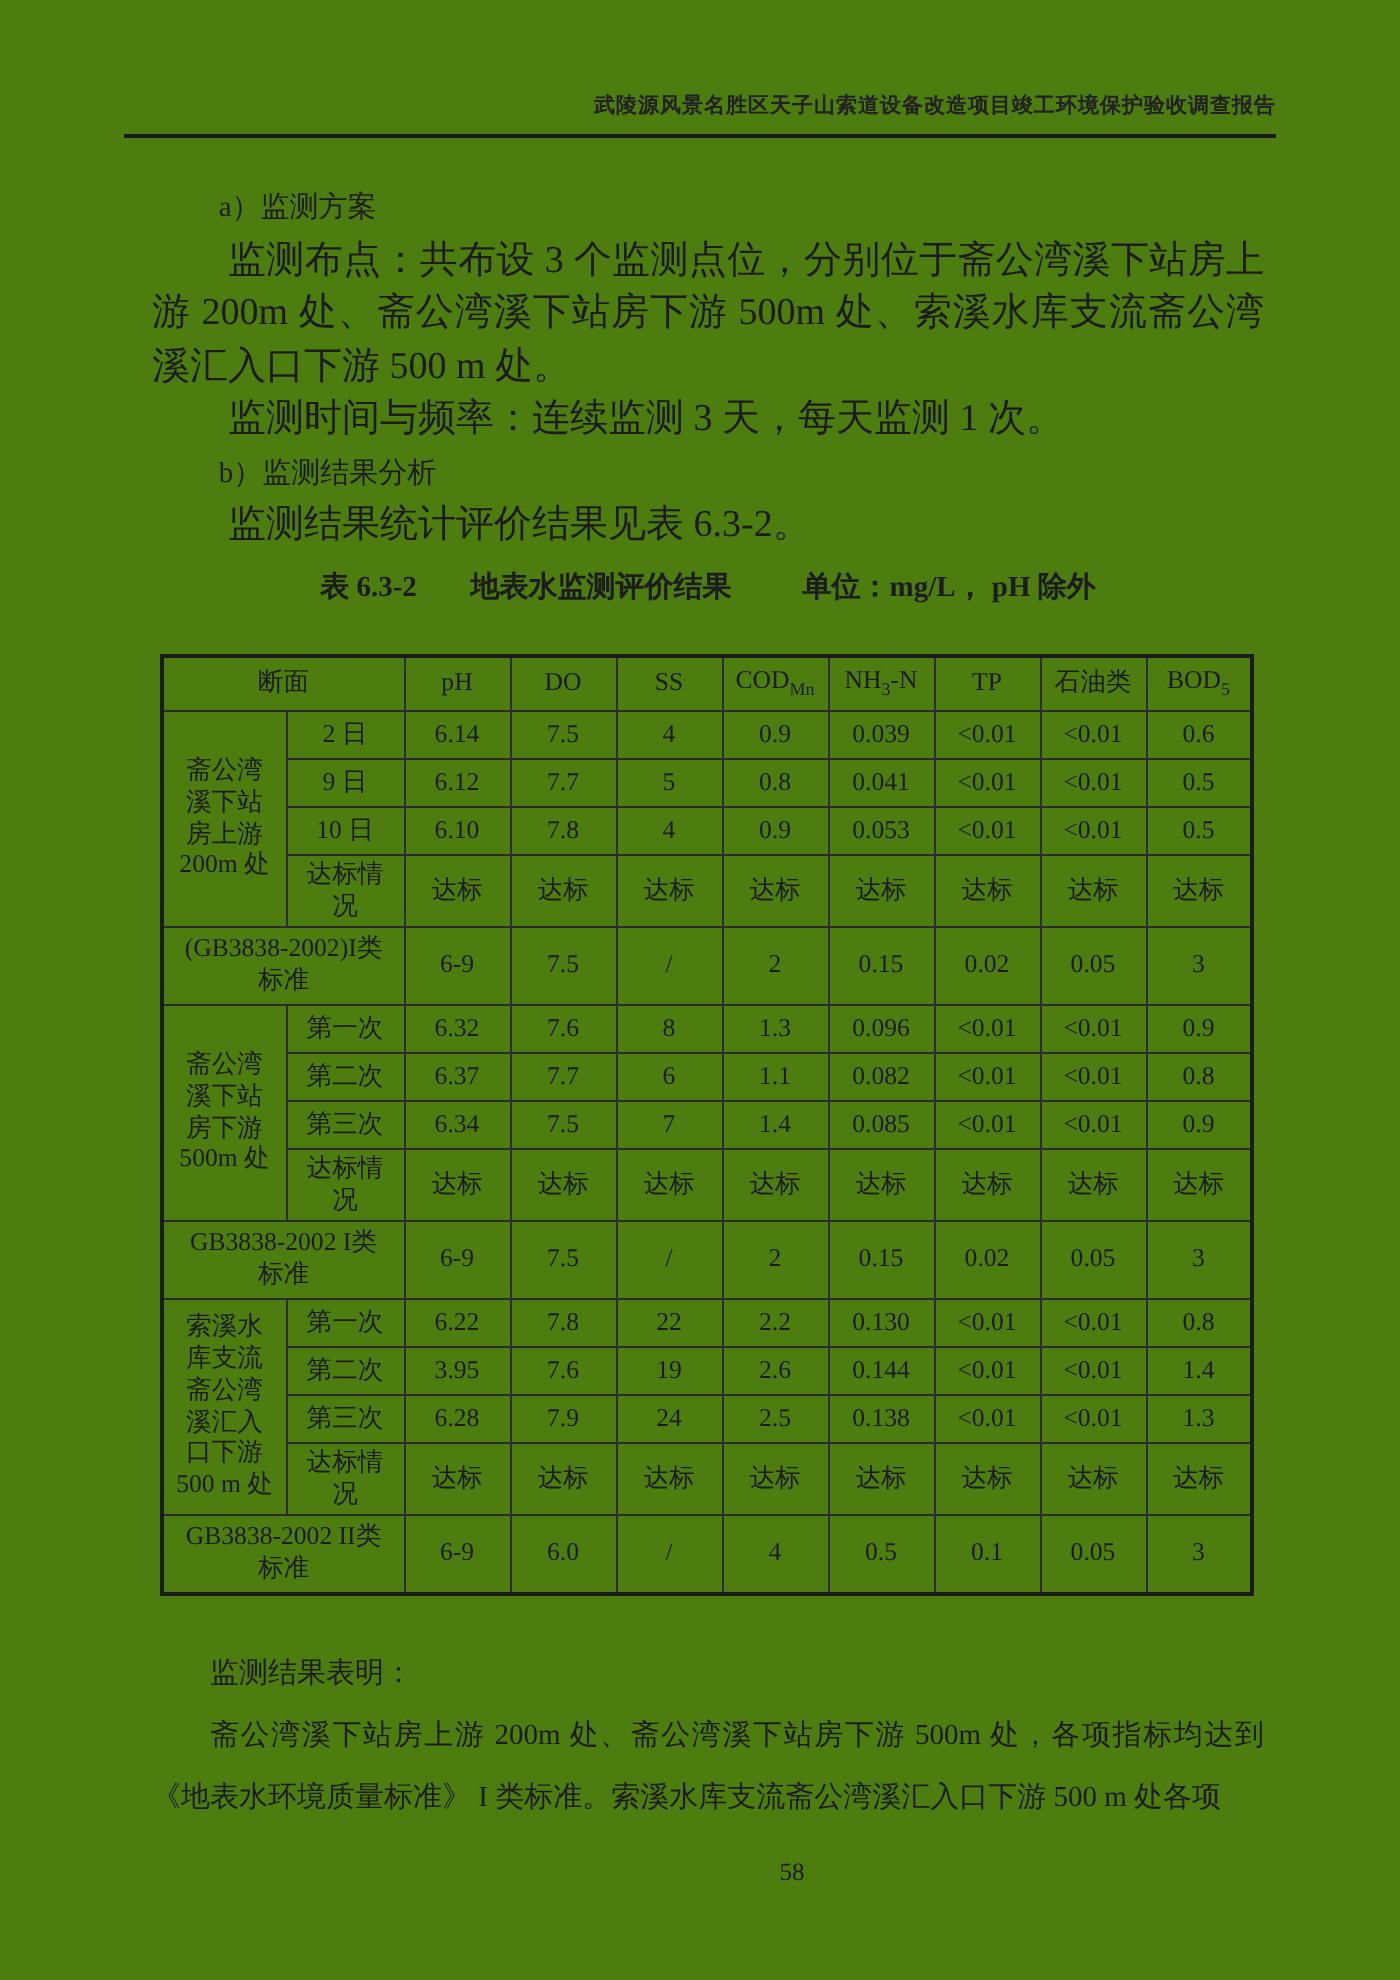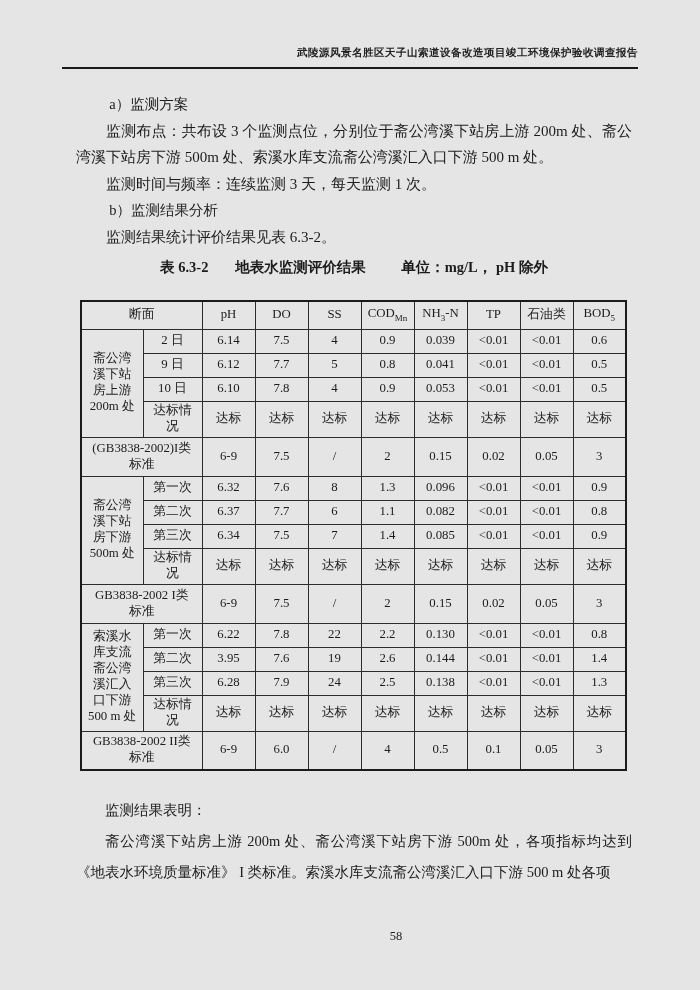--- a/index.html
+++ b/index.html
@@ -2,21 +2,21 @@
 <html><head>
 <meta charset="utf-8">
 <style>
   * { box-sizing: border-box; margin: 0; padding: 0; }
   html, body { background: #ffffff; }
   .page {
     position: relative;
     width: 700px;
     height: 990px;
     margin: 0 auto;
-    background: #e5e5e5;
+    background: #4d7c0f;
     color: #1c1c1c;
     font-family: "Liberation Serif", "DejaVu Serif", serif;
     overflow: hidden;
   }
   .running-header {
     margin: 46px 62px 0 62px;
     padding-bottom: 7px;
     border-bottom: 2px solid #1a1a1a;
     text-align: right;
     font-size: 10.5px;
@@ -28,21 +28,21 @@
     margin: 0 68px 0 76px;
   }
   .heading {
     margin-top: 22px;
     padding-left: 2.3em;
     font-size: 14.5px;
     line-height: 26.5px;
   }
   .heading-b { margin-top: 0; }
   .para {
-    font-size: 15px;
+    font-size: 19px;
     line-height: 26.5px;
     text-align: justify;
     text-indent: 2em;
   }
   .table-caption {
     margin-top: 4px;
     text-align: center;
     font-size: 14.5px;
     font-weight: bold;
     line-height: 26px;

